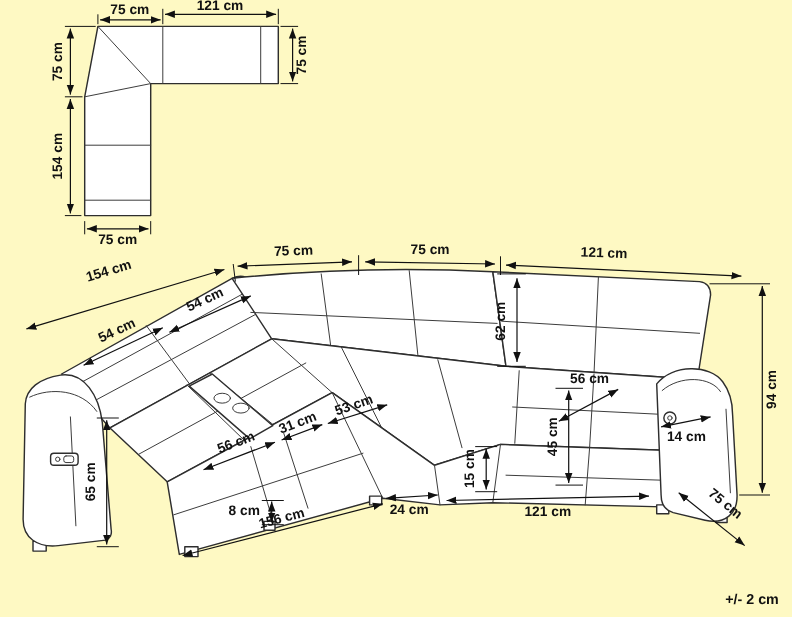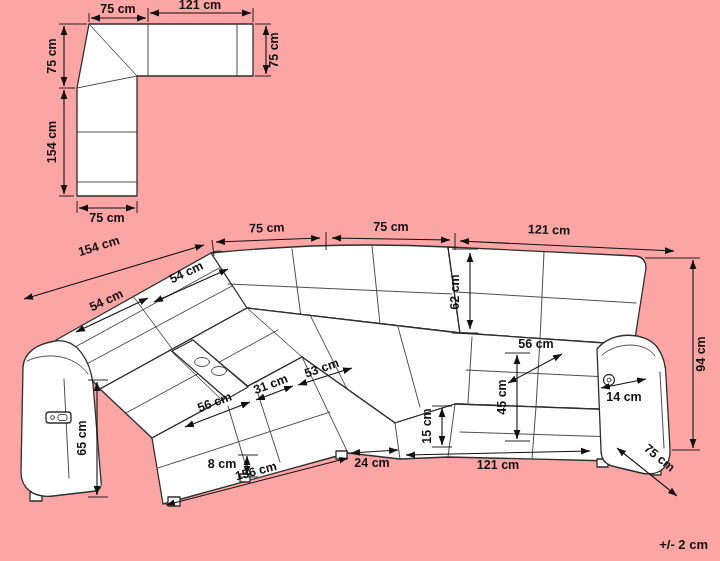--- a/index.html
+++ b/index.html
@@ -1,16 +1,16 @@
 <!DOCTYPE html>
 <html><head>
 <meta charset="utf-8">
 <style>
   html,body{margin:0;padding:0;background:#ffffff;}
-  .stage{position:relative;width:720px;height:561px;background:#fca5a5;overflow:hidden;
+  .stage{position:relative;width:720px;height:561px;background:#fef9c3;overflow:hidden;
          font-family:"Liberation Sans",sans-serif;}
   svg{display:block}
   .o{fill:#ffffff;stroke:#2e2e2e;stroke-width:1.3;stroke-linejoin:round;stroke-linecap:round;}
   .s{fill:none;stroke:#3a3a3a;stroke-width:0.9;stroke-linecap:round;}
   .dim{stroke:#111111;stroke-width:1.1;fill:none;}
   .tick{stroke:#111111;stroke-width:0.9;fill:none;}
   .lbl{font:bold 12.5px "Liberation Sans",sans-serif;fill:#111111;text-anchor:middle;}
   .tol{font:bold 13px "Liberation Sans",sans-serif;fill:#111111;text-anchor:end;}
 </style>
 </head>

